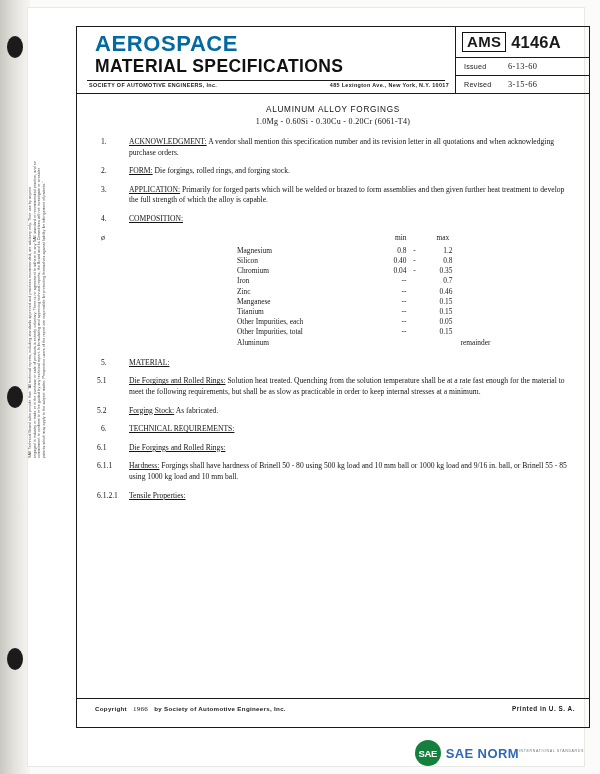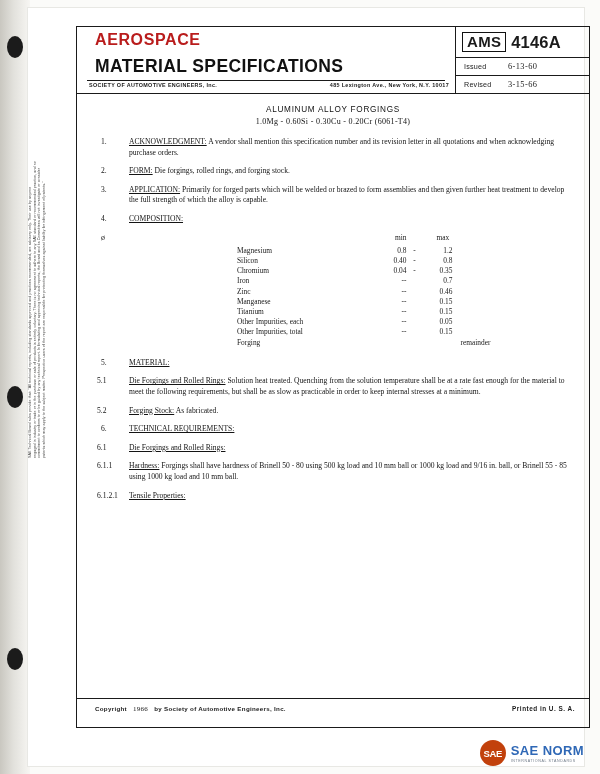--- a/index.html
+++ b/index.html
@@ -91,23 +91,23 @@
   #mast-left {
     position: absolute;
     left: 0; top: 0;
     width: 378px; height: 66px;
   }
   #title-aerospace {
     position: absolute;
     left: 18px; top: 4px;
     font-family: "Liberation Sans", sans-serif;
     font-weight: bold;
-    font-size: 16px;
+    font-size: 22px;
     letter-spacing: 0.6px;
-    color: #b91c1c;
+    color: #0369a1;
   }
   #title-material {
     position: absolute;
     left: 18px; top: 29px;
     font-family: "Liberation Sans", sans-serif;
     font-weight: bold;
     font-size: 17.5px;
     letter-spacing: 0.4px;
     color: #111;
   }
@@ -317,21 +317,21 @@
     right: 16px;
     bottom: 8px;
     display: flex;
     align-items: center;
     gap: 5px;
   }
   #wm-logo {
     width: 26px;
     height: 26px;
     border-radius: 50%;
-    background: #c2410c;
+    background: #15803d;
     color: #fff;
     font-family: "Liberation Sans", sans-serif;
     font-weight: bold;
     font-size: 9.5px;
     letter-spacing: -0.4px;
     display: flex;
     align-items: center;
     justify-content: center;
   }
   #wm-text {
@@ -342,21 +342,21 @@
     letter-spacing: 0.4px;
     line-height: 13px;
   }
   #wm-sub {
     font-family: "Liberation Sans", sans-serif;
     font-size: 3.6px;
     color: #6d7886;
     letter-spacing: 0.6px;
     margin-top: 2px;
   }
-  #wm-stack { display: flex; flex-direction: column; }
+  #wm-stack { display: flex; flex-direction: row; }
 </style>
 </head>
 <body>
 
 <div id="page">
 
   <div id="scan-edge"></div>
   <div class="punch" id="punch-1"></div>
   <div class="punch" id="punch-2"></div>
   <div class="punch" id="punch-3"></div>
@@ -498,21 +498,21 @@
                 <td class="c-note"></td>
               </tr>
               <tr>
                 <td class="c-el">Other Impurities, total</td>
                 <td class="c-min">--</td>
                 <td class="c-dash"></td>
                 <td class="c-max">0.15</td>
                 <td class="c-note"></td>
               </tr>
               <tr>
-                <td class="c-el">Forging</td>
+                <td class="c-el">Aluminum</td>
                 <td class="c-min"></td>
                 <td class="c-dash"></td>
                 <td class="c-max"></td>
                 <td class="c-note">remainder</td>
               </tr>
             </tbody>
           </table>
         </div>
 
         <div class="clause">

